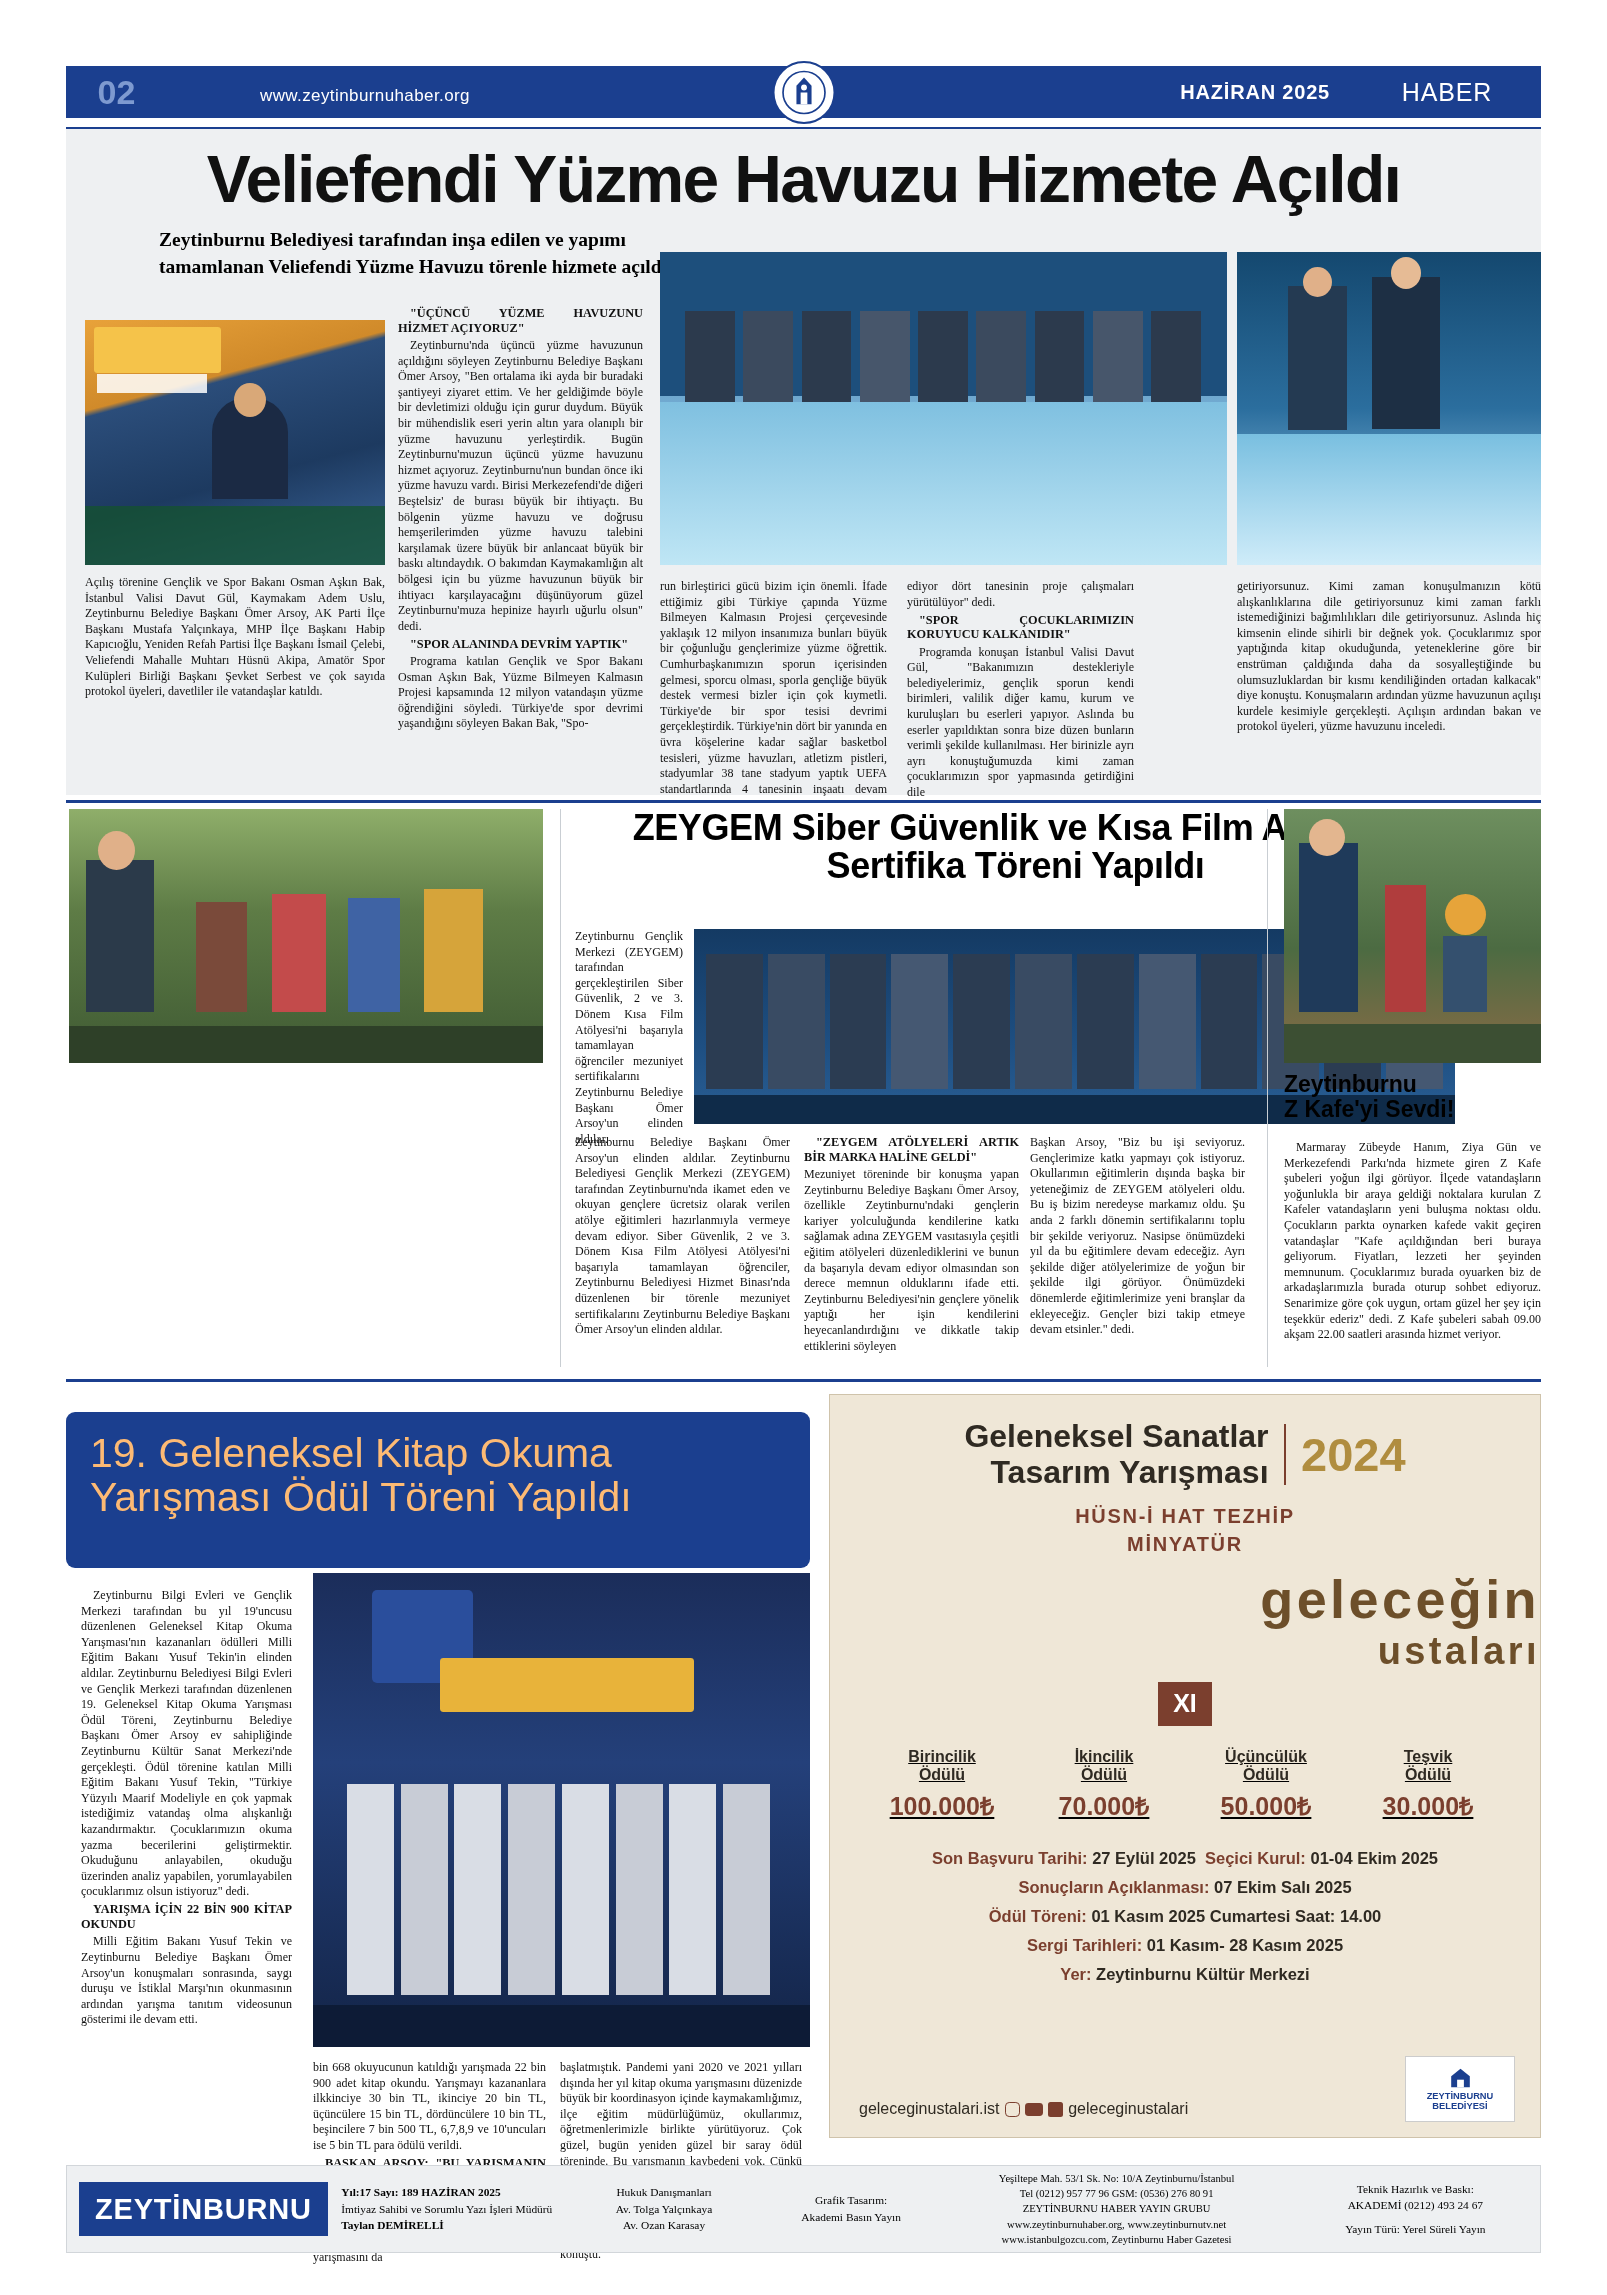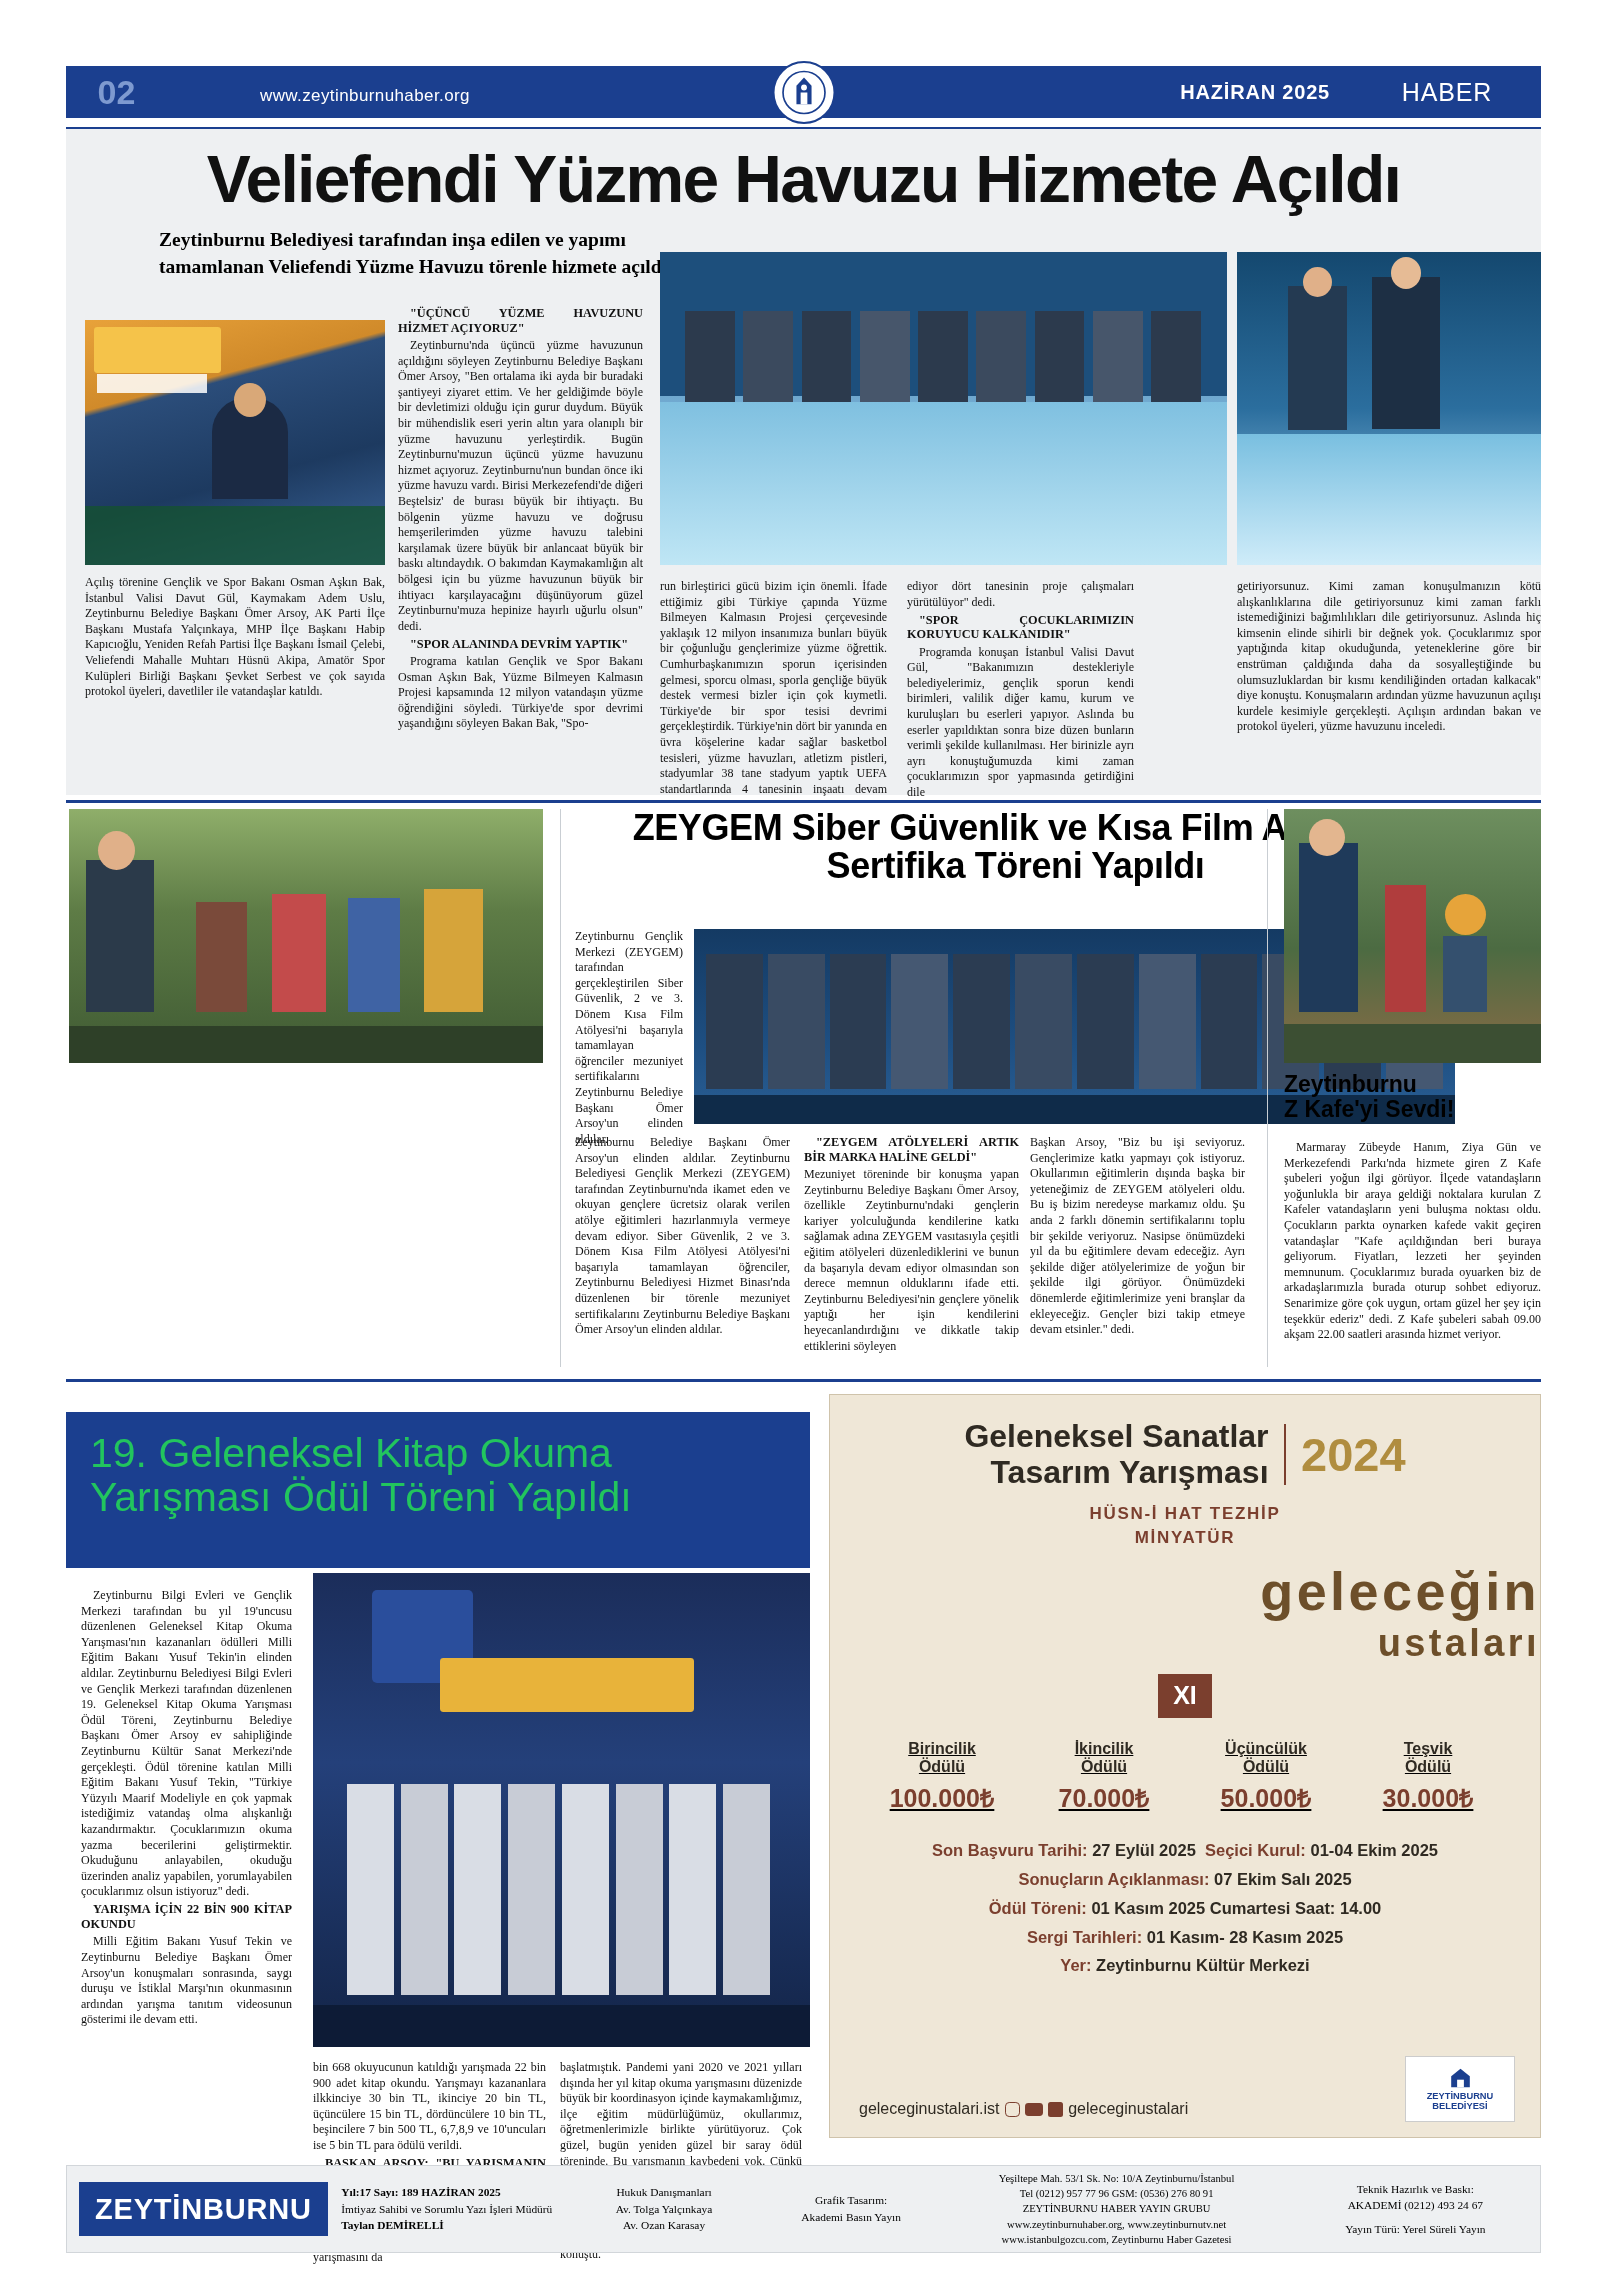--- a/index.html
+++ b/index.html
@@ -114,21 +114,21 @@
   }
   .small-title {
     font-family:"Liberation Sans", sans-serif;
     font-weight:700; font-size:23px; line-height:1.1;
     position:absolute;
   }
 
   
   .bluebox {
     position:absolute; left:66px; top:1412px; width:744px; height:156px;
-    background:#1b3f8f; color:#22c55e;
+    background:#1b3f8f; color:#fdba74;border-radius:9px;
   }
   .bluebox .t {
     font-family:"Liberation Sans", sans-serif;
     font-weight:400; font-size:41px; line-height:1.08;
     padding:18.6px 24px 0 24px;
   }
 
   
   .poster {
     position:absolute; left:829px; top:1394px; width:712px; height:744px;
@@ -142,21 +142,21 @@
     text-align:center; margin-top:22px; line-height:1.12;
   }
   .poster .year {
     font-family:"Liberation Sans", sans-serif;
     font-weight:700; font-size:47px;
     color:#2f2a22;
   }
   .poster .year span { color:#b08d3f; }
   .poster .pt2 {
     font-family:"Liberation Sans", sans-serif;
-    font-weight:700; font-size:17px; color:#7b3f2e;
+    font-weight:700; font-size:20px; color:#7b3f2e;
     text-align:center; letter-spacing:1.7px; margin-top:12px; line-height:1.35;
   }
   .poster .big {
     text-align:right; margin-top:10px;margin-left:20px;
   }
   .poster .big .l1 {
     font-family:"Liberation Sans", sans-serif;
     font-weight:700; font-size:54px; color:#6d4f2a; letter-spacing:3.4px;
   }
   .poster .big .l2 {

